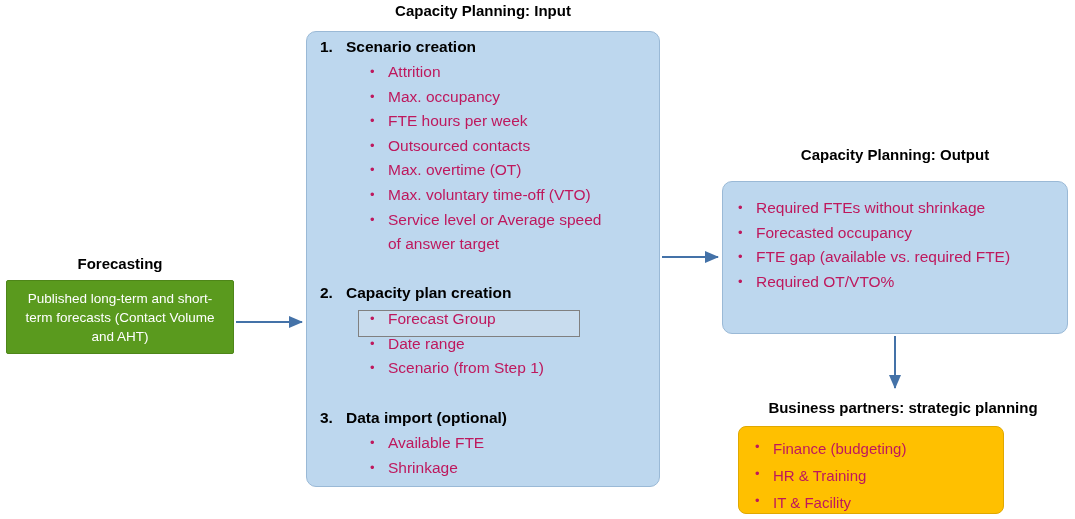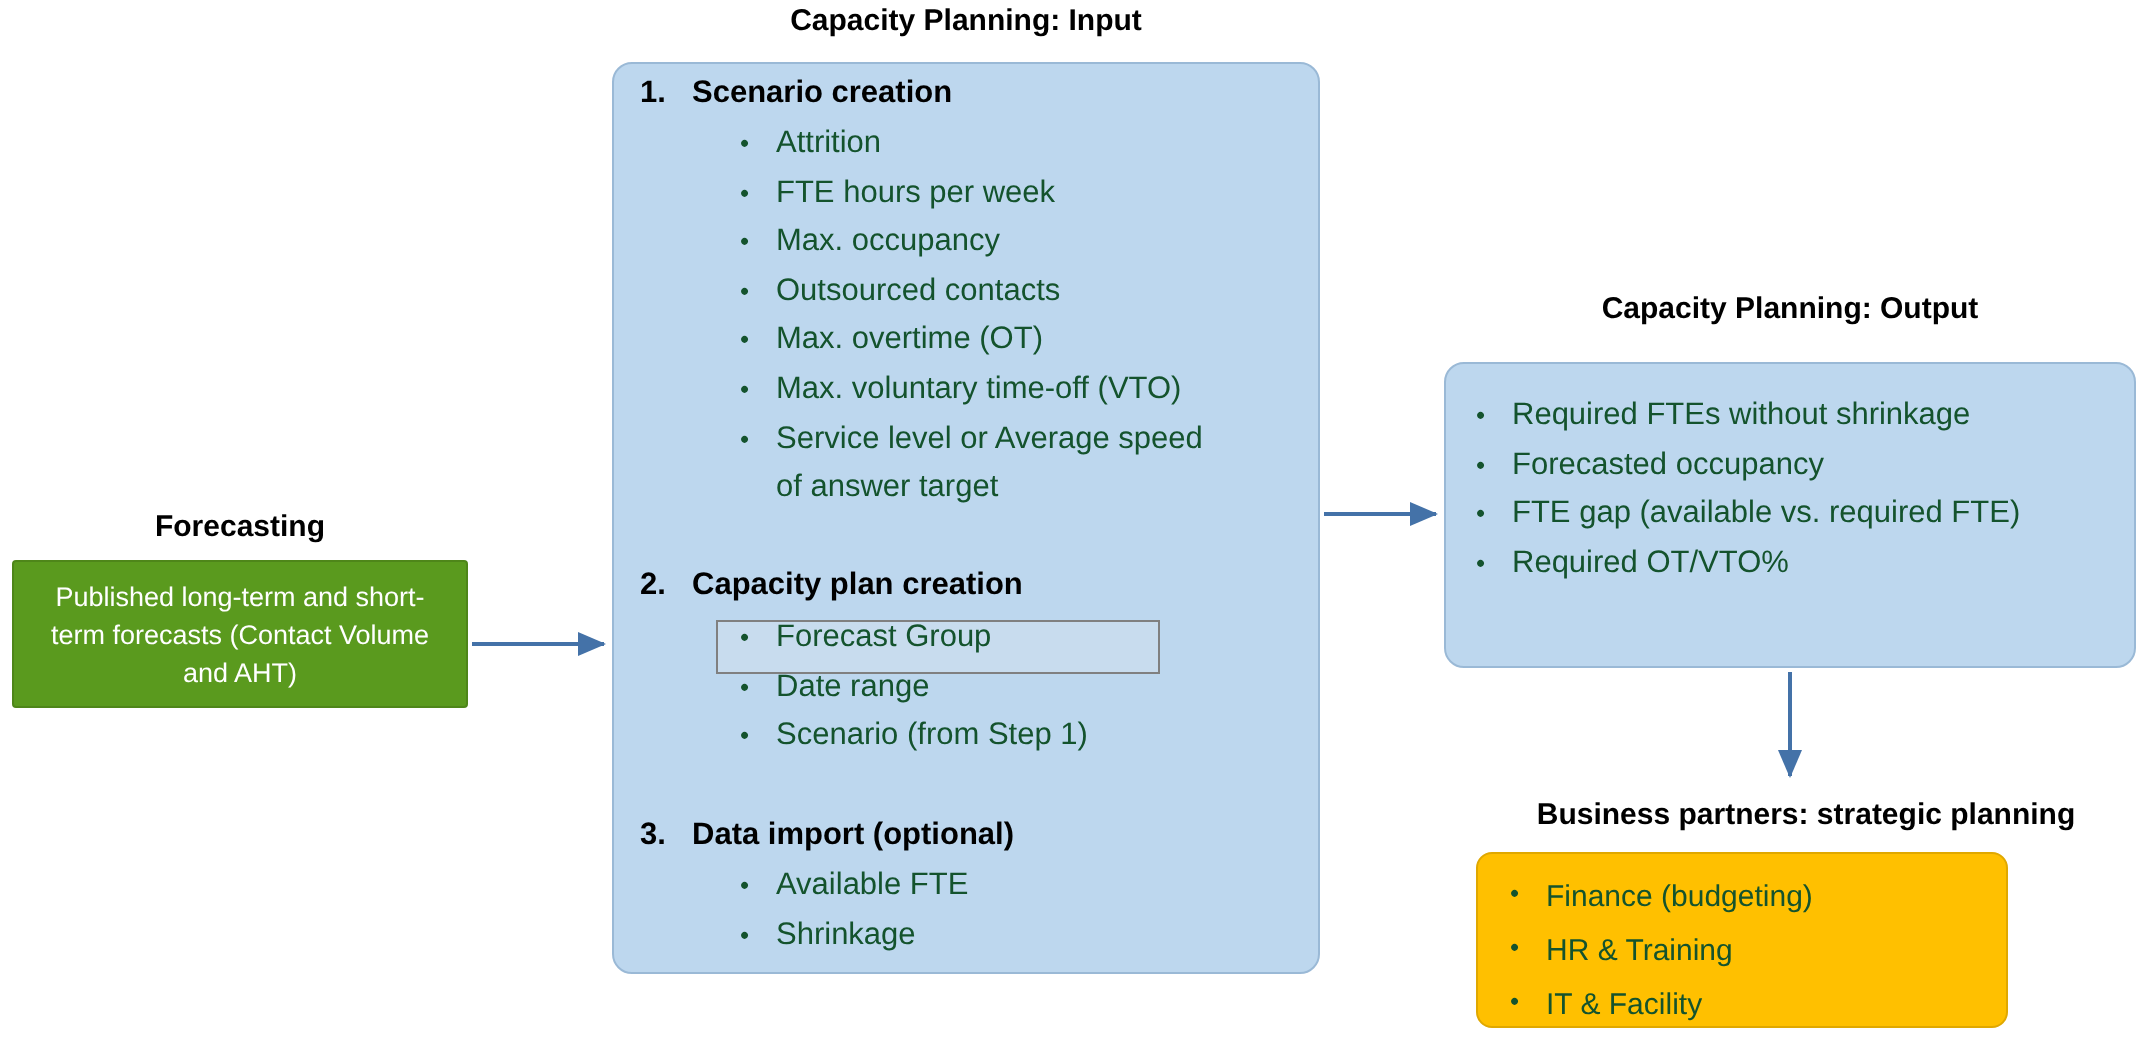--- a/index.html
+++ b/index.html
@@ -89,21 +89,21 @@
   }
   ul.bullets {
     position: absolute;
     margin: 0;
     padding: 0;
     list-style: none;
   }
   ul.bullets li {
     position: relative;
     font-size: 15.5px;
-    color: #14532d;
+    color: #be185d;
     line-height: 24.6px;
     padding-left: 24px;
     white-space: nowrap;
   }
   ul.bullets li:before {
     content: "\2022";
     position: absolute;
     left: 6px;
     top: 0;
     font-size: 13px;
@@ -164,22 +164,22 @@
     <span>Published long-term and short-term forecasts (Contact Volume and AHT)</span>
   </div>
 
   <div class="box" id="input-box"></div>
 
   <div class="numbered" style="left:320px; top:38px;">
     <span class="num-index">1.</span><span>Scenario creation</span>
   </div>
   <ul class="bullets" style="left:364px; top:60px;">
     <li>Attrition</li>
+    <li>Max. occupancy</li>
     <li>FTE hours per week</li>
-    <li>Max. occupancy</li>
     <li>Outsourced contacts</li>
     <li>Max. overtime (OT)</li>
     <li>Max. voluntary time-off (VTO)</li>
     <li class="wrap">Service level or Average speed of answer target</li>
   </ul>
 
   <div class="numbered" style="left:320px; top:284px;">
     <span class="num-index">2.</span><span>Capacity plan creation</span>
   </div>
   <div id="forecast-group-highlight"></div>

